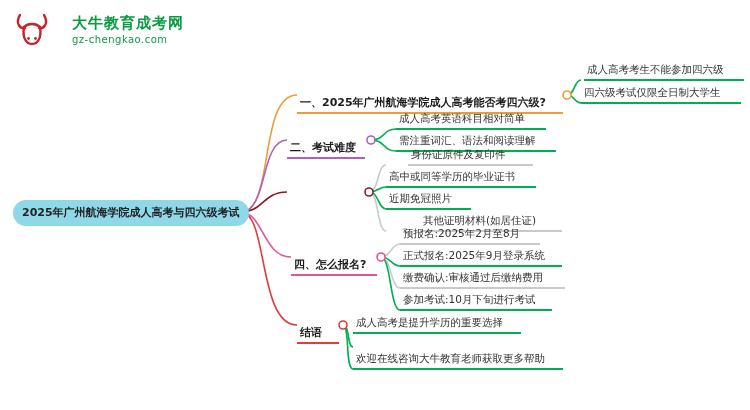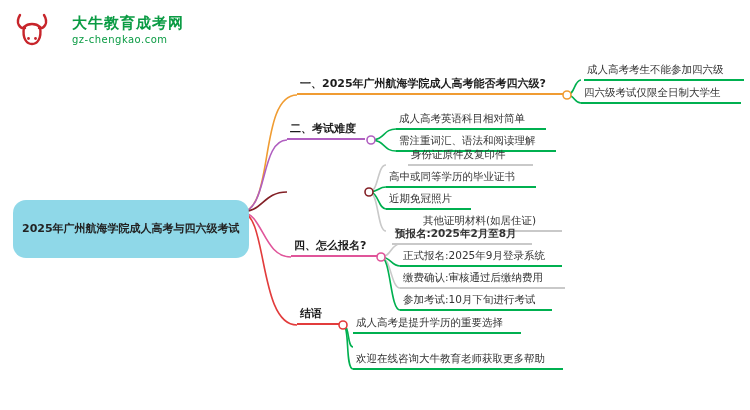--- a/index.html
+++ b/index.html
@@ -12,24 +12,24 @@
   
   .logo{position:absolute;left:12px;top:10px;display:flex;align-items:flex-start;gap:20px;cursor:pointer;}
   .logo-icon{width:40px;height:40px;flex:0 0 auto;}
   .logo-title{font-size:15px;font-weight:bold;letter-spacing:1px;line-height:1.2;margin-top:4px;}
   .logo-sub{font-size:10px;letter-spacing:.5px;margin-top:2px;}
   
   .node{
     position:absolute;font-size:11px;line-height:1.3;color:#222;white-space:nowrap;
     border-bottom:2px solid transparent;padding:0 3px 2px 3px;box-sizing:border-box;
   }
-  .branch{font-weight:bold;color:#1b1b1b;}
+  .branch{font-weight:bold;color:#1b1b1b;margin-top:19px;}
   .child{font-size:10.5px;color:#333;}
   .root{
-    border-bottom:none;border-radius:13px;padding:22px 9px;font-weight:bold;
+    border-bottom:none;border-radius:13px;padding:6px 9px;font-weight:bold;
     font-size:11px;color:#222;text-align:center;
   }
 </style>
 </head>
 <body>
 
 <div class="canvas">
 
   <svg class="edges">
 
@@ -92,21 +92,21 @@
   <div class="node branch" style="left: 287px; top: 122px; width: 78px; border-bottom-color: rgb(176, 95, 192);">二、考试难度</div>
   <div class="node child" style="left: 396px; top: 112px; width: 150px; border-bottom-color: rgb(0, 176, 80);">成人高考英语科目相对简单</div>
   <div class="node child" style="left: 396px; top: 134px; width: 160px; border-bottom-color: rgb(0, 176, 80);">需注重词汇、语法和阅读理解</div>
 
   <div class="node child" style="left: 408px; top: 148px; width: 125px; border-bottom-color: rgb(201, 201, 201);">身份证原件及复印件</div>
   <div class="node child" style="left: 386px; top: 192px; width: 85px; border-bottom-color: rgb(0, 176, 80);">近期免冠照片</div>
   <div class="node child" style="left: 386px; top: 170px; width: 150px; border-bottom-color: rgb(0, 176, 80);">高中或同等学历的毕业证书</div>
   <div class="node child" style="left: 386px; top: 214px; width: 142px; border-bottom-color: rgb(201, 201, 201); margin-left: 34px;">其他证明材料(如居住证)</div>
 
   <div class="node branch" style="left: 291px; top: 239px; width: 86px; border-bottom-color: rgb(224, 85, 154);">四、怎么报名?</div>
-  <div class="node child" style="left: 392px; top: 227px; width: 140px; border-bottom-color: rgb(201, 201, 201); font-weight: bold;">预报名:2025年2月至8月</div>
+  <div class="node child" style="left: 400px; top: 227px; width: 140px; border-bottom-color: rgb(201, 201, 201);">预报名:2025年2月至8月</div>
   <div class="node child" style="left: 400px; top: 249px; width: 162px; border-bottom-color: rgb(0, 176, 80);">正式报名:2025年9月登录系统</div>
   <div class="node child" style="left: 400px; top: 271px; width: 165px; border-bottom-color: rgb(201, 201, 201);">缴费确认:审核通过后缴纳费用</div>
   <div class="node child" style="left: 400px; top: 293px; width: 152px; border-bottom-color: rgb(0, 176, 80);">参加考试:10月下旬进行考试</div>
 
   <div class="node branch" style="left: 297px; top: 307px; width: 42px; border-bottom-color: rgb(226, 60, 60);">结语</div>
   <div class="node child" style="left: 353px; top: 316px; width: 168px; border-bottom-color: rgb(0, 176, 80);">成人高考是提升学历的重要选择</div>
   <div class="node child" style="left: 353px; top: 352px; width: 210px; border-bottom-color: rgb(0, 176, 80);">欢迎在线咨询大牛教育老师获取更多帮助</div>
 
 </div>
 

